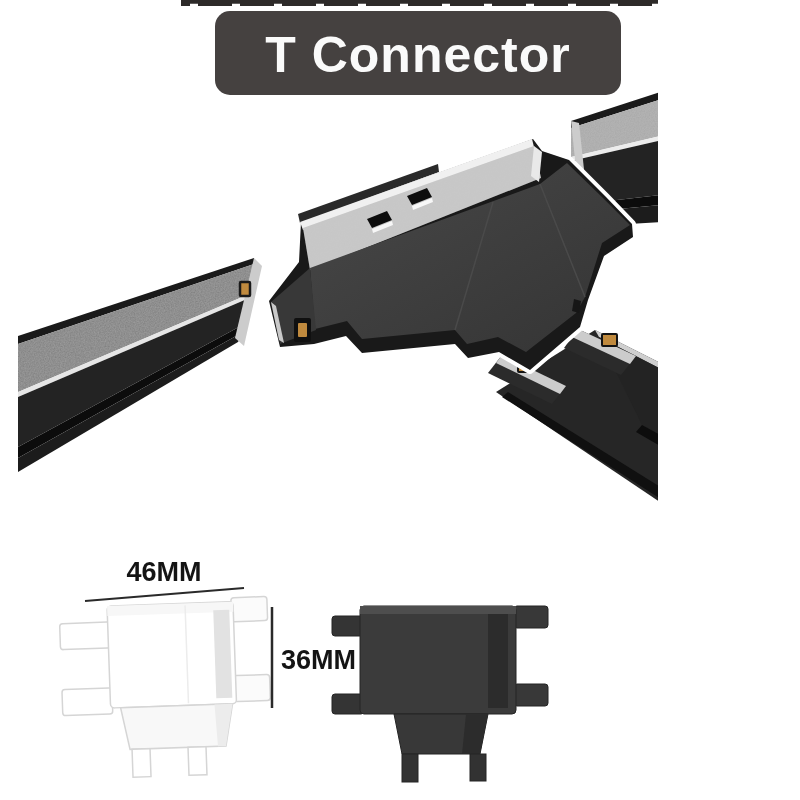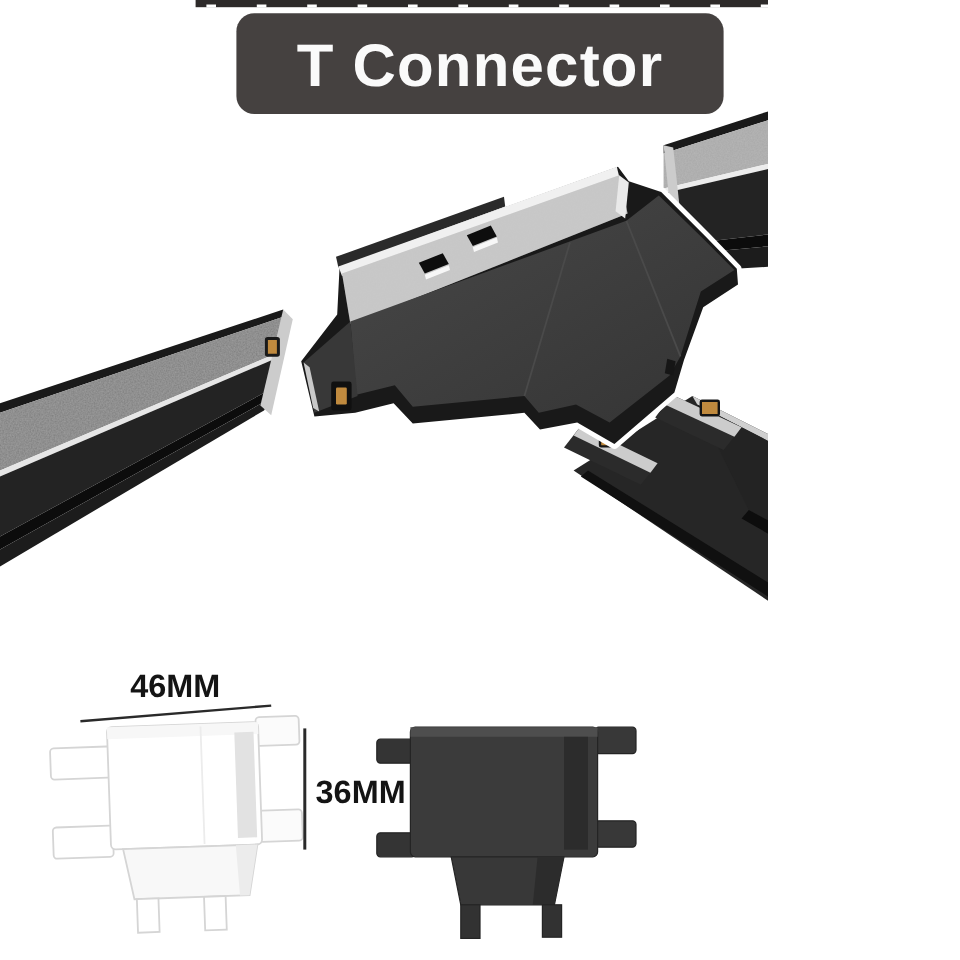--- a/index.html
+++ b/index.html
@@ -1,17 +1,17 @@
 <!DOCTYPE html>
 <html><head>
 <meta charset="utf-8">
 <style>
   html,body{margin:0;padding:0;background:#ffffff;}
   .page{position:relative;width:640px;height:800px;background:#ffffff;overflow:hidden;
-        font-family:"Liberation Sans",sans-serif;}
+        font-family:"Liberation Sans",sans-serif;padding-left:18px;}
   svg{display:block;width:800px;height:800px;}
   text{font-family:"Liberation Sans",sans-serif;}
   .banner-title{font-size:50px;font-weight:bold;fill:#fafafa;letter-spacing:1px;}
   .dim-label{font-size:27px;font-weight:bold;fill:#141414;}
 </style>
 </head>
 <body>
 
 <div class="page">
 <svg viewBox="0 0 800 800">

